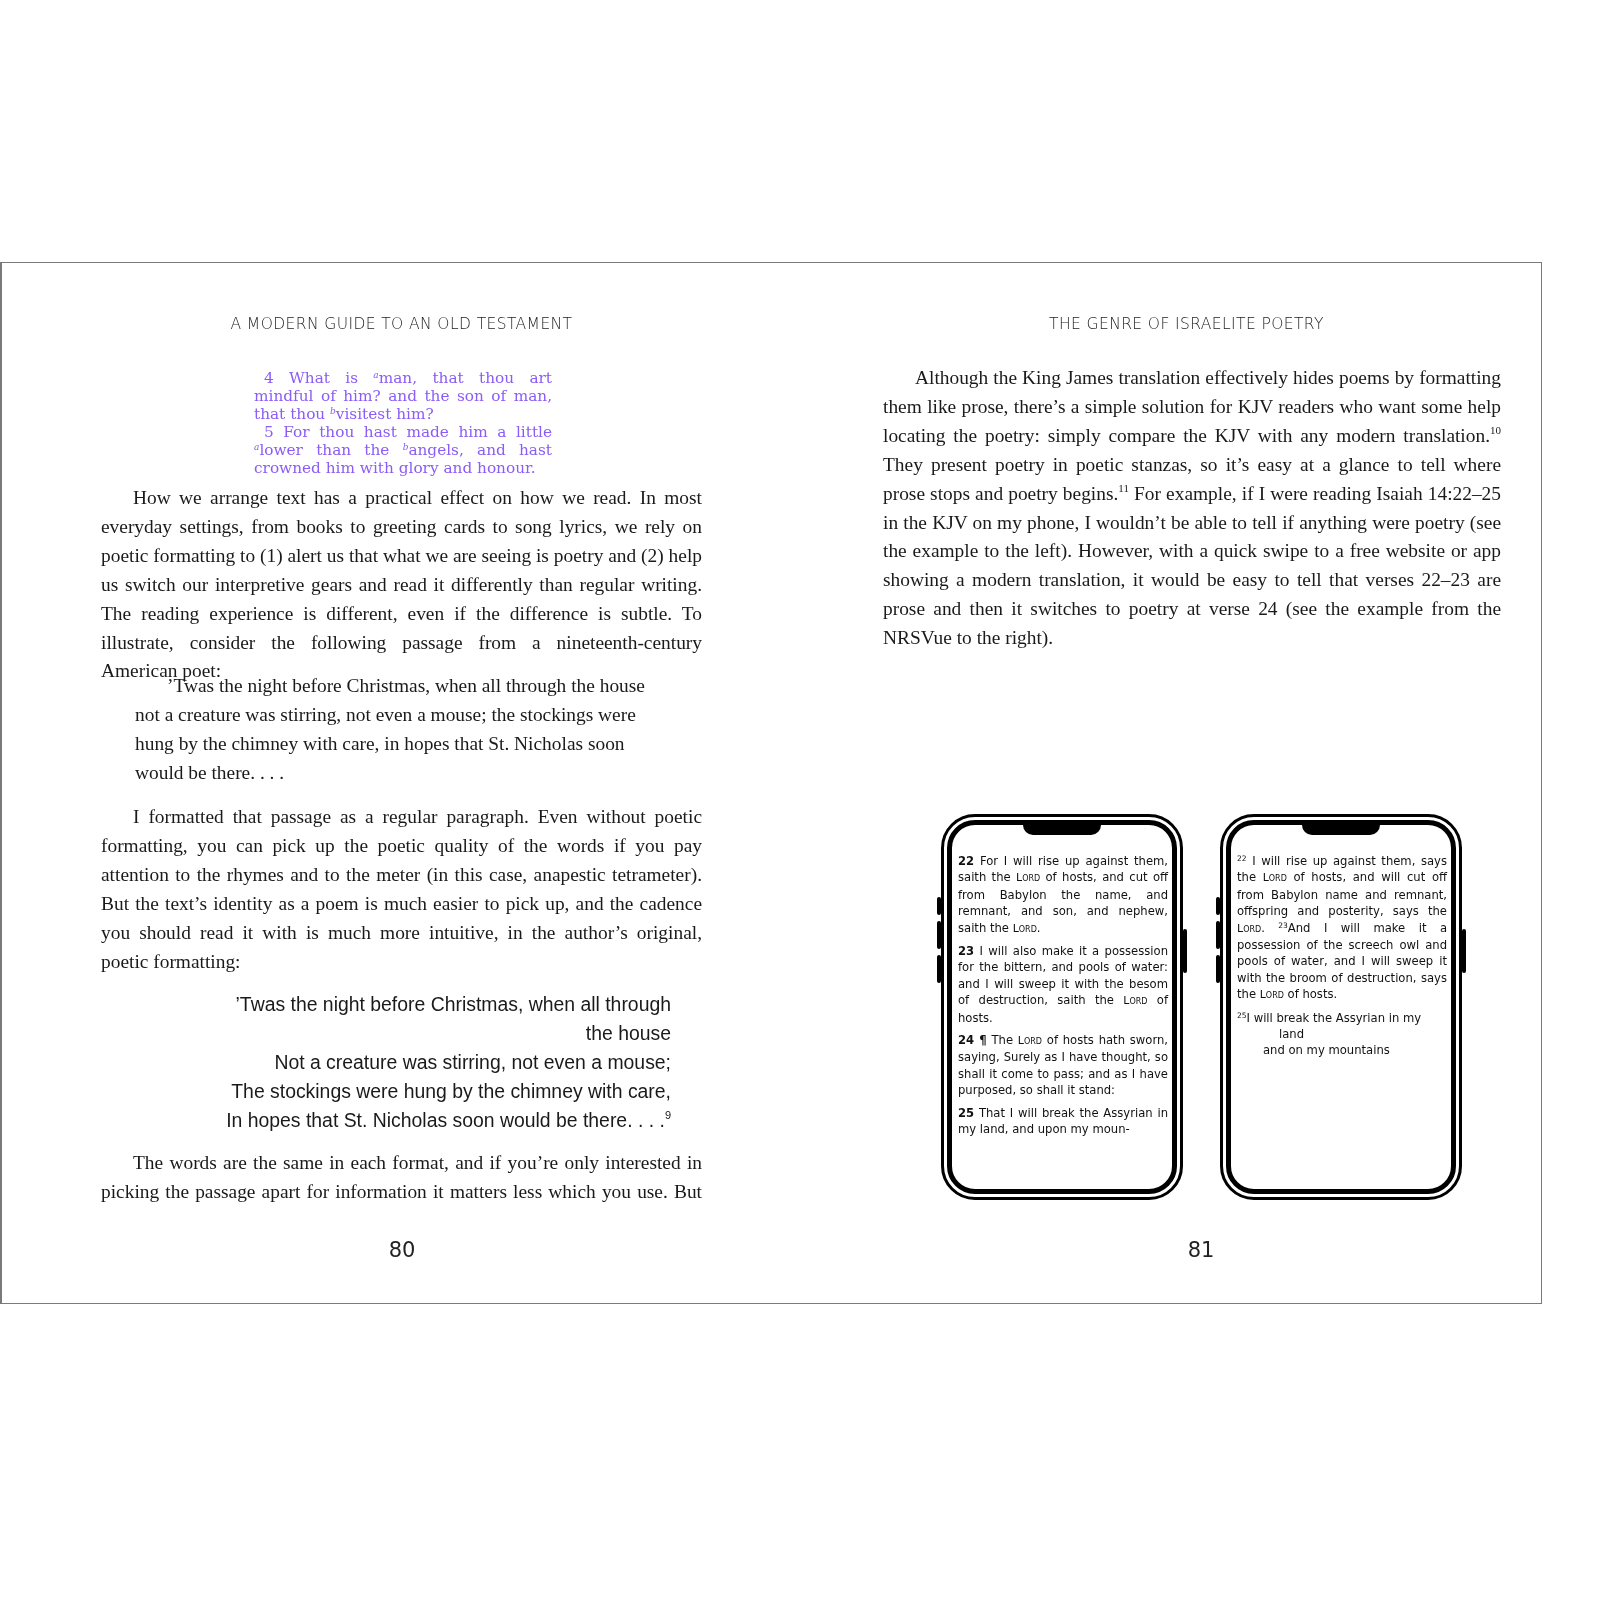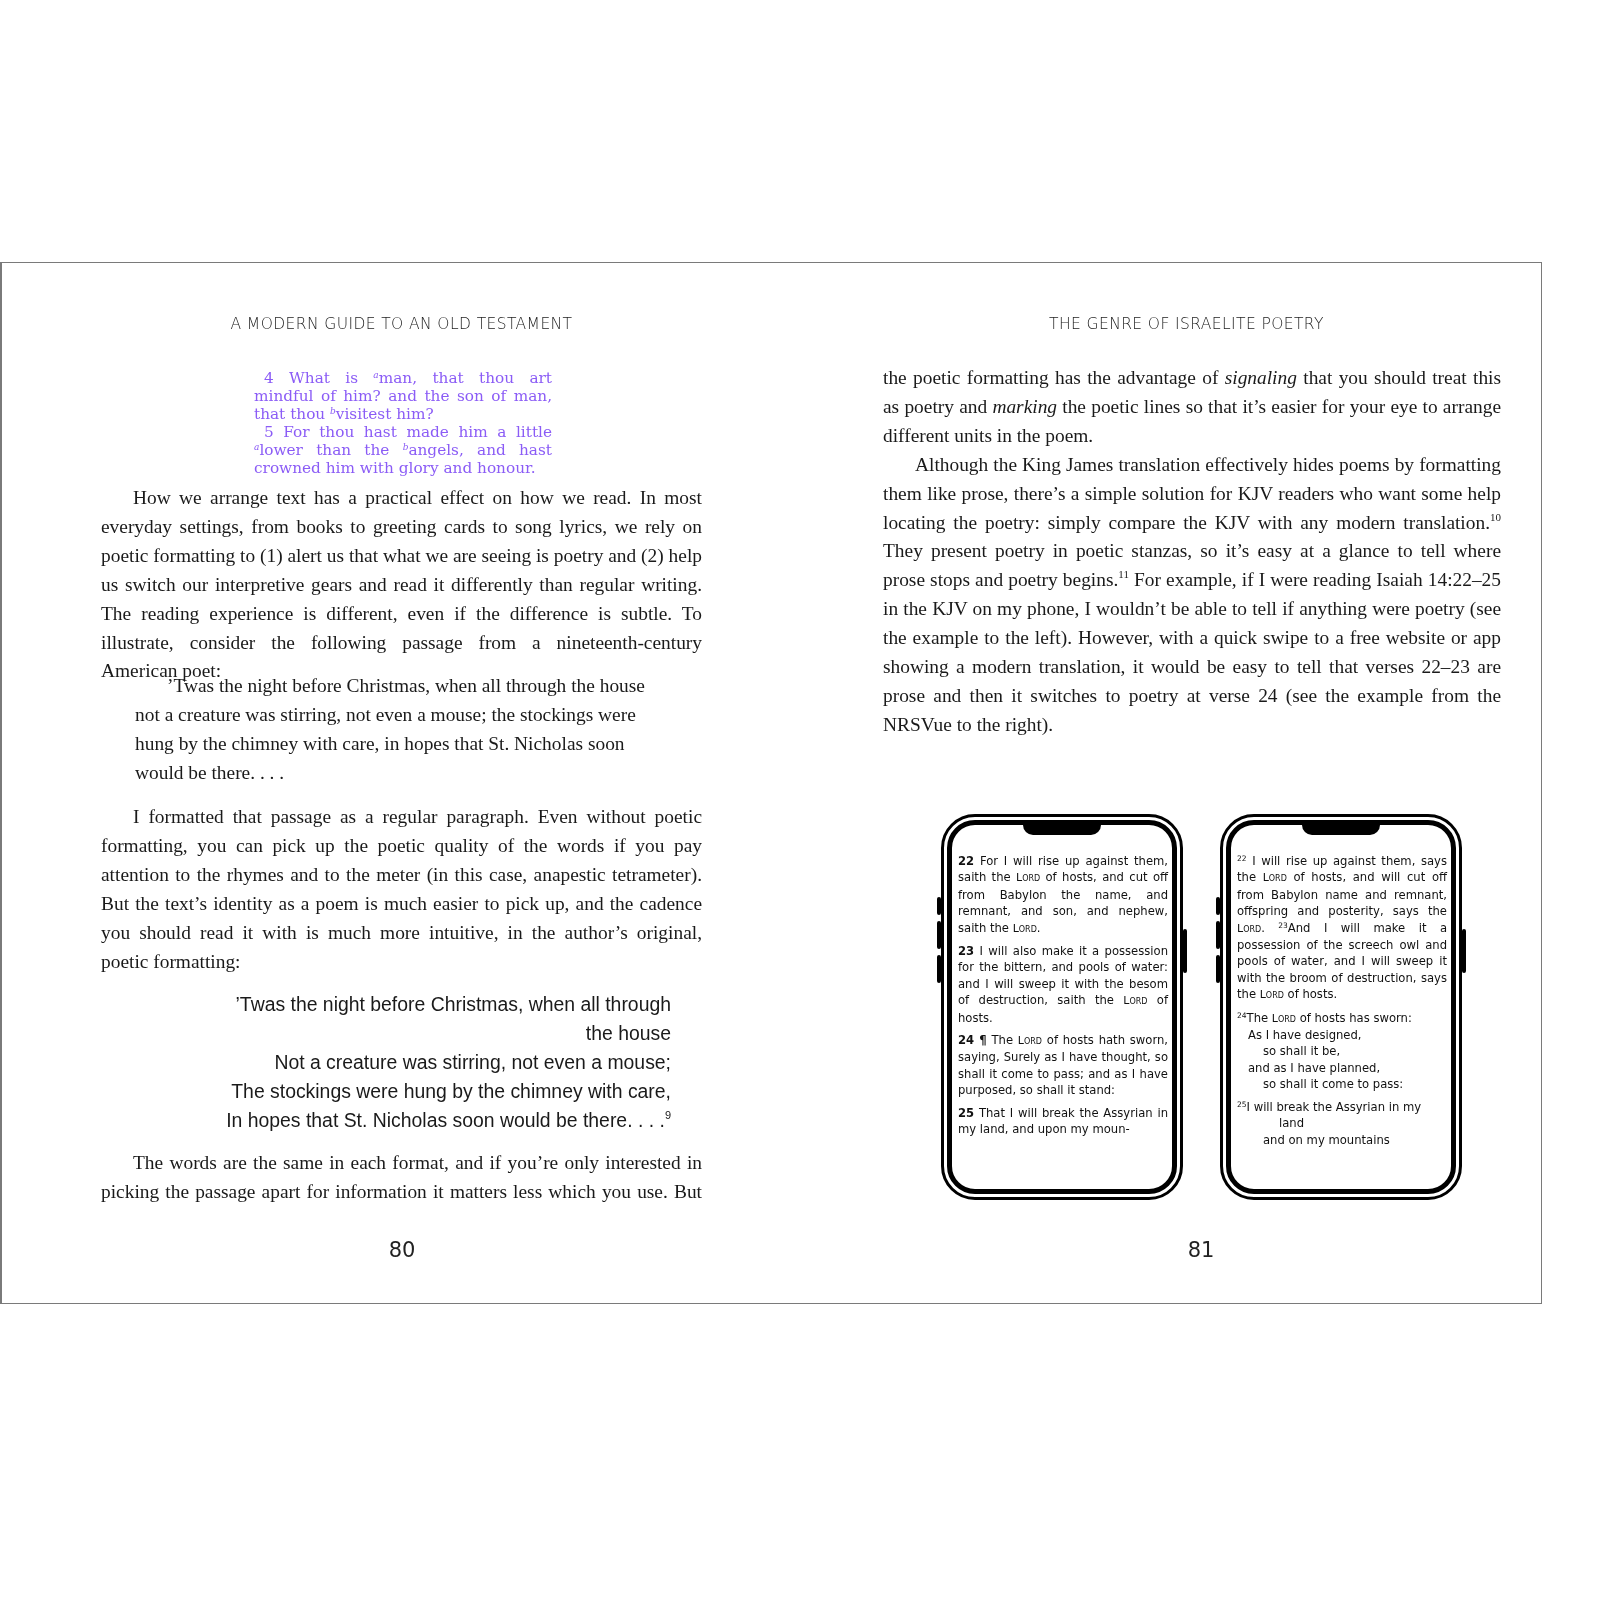--- a/index.html
+++ b/index.html
@@ -133,21 +133,20 @@
       <p style="text-align-last: justify;">The words are the same in each format, and if you’re only interested in picking the passage apart for information it matters less which you use. But</p>
     </div>
 
     <div class="folio">80</div>
   </div>
 
   <div class="page right">
     <div class="running-head">THE GENRE OF ISRAELITE POETRY</div>
 
     <div class="right-col body-text" style="top:101px;">
-      <p class="noindent"><span>the poetic formatting has the advantage of </span><em>signaling</em><span> that you should treat this as poetry and </span><em>marking</em><span> the poetic lines so that it’s easier for your eye to arrange different units in the poem.</span></p>
       <p><span>Although the King James translation effectively hides poems by formatting them like prose, there’s a simple solution for KJV readers who want some help locating the poetry: simply compare the KJV with any modern translation.</span><sup class="fn">10</sup><span> They present poetry in poetic stanzas, so it’s easy at a glance to tell where prose stops and poetry begins.</span><sup class="fn">11</sup><span> For example, if I were reading Isaiah 14:22–25 in the KJV on my phone, I wouldn’t be able to tell if anything were poetry (see the example to the left). However, with a quick swipe to a free website or app showing a modern translation, it would be easy to tell that verses 22–23 are prose and then it switches to poetry at verse 24 (see the example from the NRSVue to the right).</span></p>
     </div>
 
     <div class="phone" style="left:140px; top:551px;">
       <div class="side-btn" style="left:-7px; top:80px; height:18px;"></div>
       <div class="side-btn" style="left:-7px; top:104px; height:28px;"></div>
       <div class="side-btn" style="left:-7px; top:138px; height:28px;"></div>
       <div class="side-btn" style="right:-7px; top:112px; height:44px;"></div>
       <div class="inner">
         <div class="notch"></div>
@@ -164,27 +163,20 @@
       <div class="side-btn" style="left:-7px; top:80px; height:18px;"></div>
       <div class="side-btn" style="left:-7px; top:104px; height:28px;"></div>
       <div class="side-btn" style="left:-7px; top:138px; height:28px;"></div>
       <div class="side-btn" style="right:-7px; top:112px; height:44px;"></div>
       <div class="inner">
         <div class="notch"></div>
       </div>
       <div class="screen">
         <p class="v"><sup>22</sup><span> I will rise up against them, says the </span><span class="sc">Lord</span><span> of hosts, and will cut off from Babylon name and remnant, offspring and posterity, says the </span><span class="sc">Lord</span><span>. </span><sup>23</sup><span>And I will make it a possession of the screech owl and pools of water, and I will sweep it with the broom of destruction, says the </span><span class="sc">Lord</span><span> of hosts.</span></p>
         <p class="v left">
-          <span class="pl"><sup>24</sup><span>The </span><span class="sc">Lord</span><span> of hosts has sworn:</span></span>
-          <span class="pl i1">As I have designed,</span>
-          <span class="pl i2">so shall it be,</span>
-          <span class="pl i1">and as I have planned,</span>
-          <span class="pl i2">so shall it come to pass:</span>
-        </p>
-        <p class="v left">
           <span class="pl"><sup>25</sup><span>I will break the Assyrian in my</span></span>
           <span class="pl i3">land</span>
           <span class="pl i2">and on my mountains</span>
         </p>
       </div>
     </div>
 
     <div class="folio">81</div>
   </div>
 </div>

